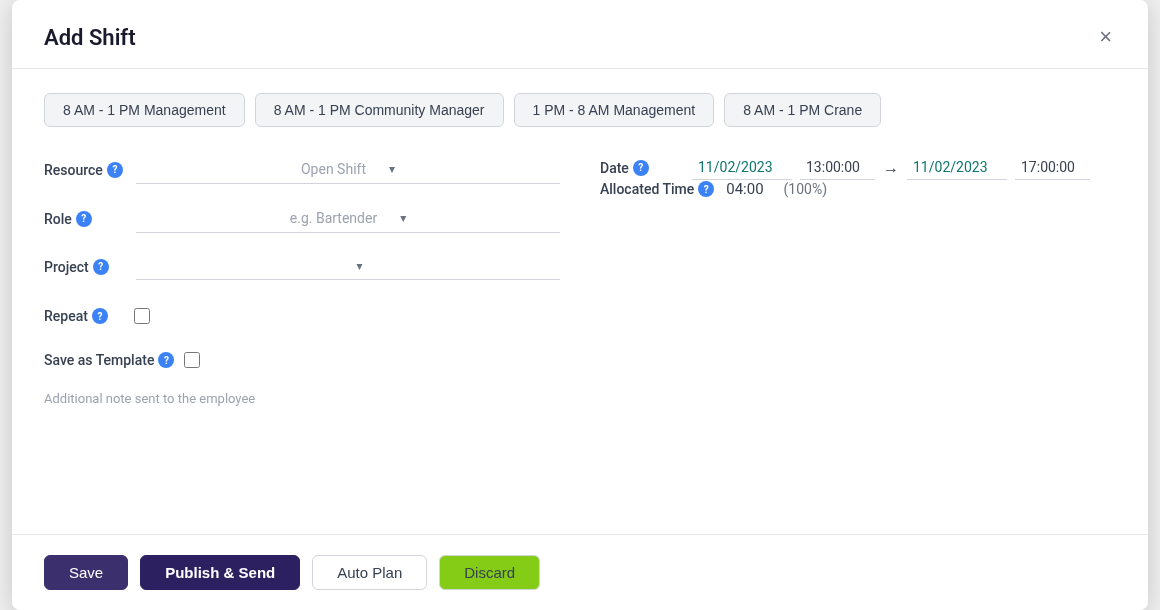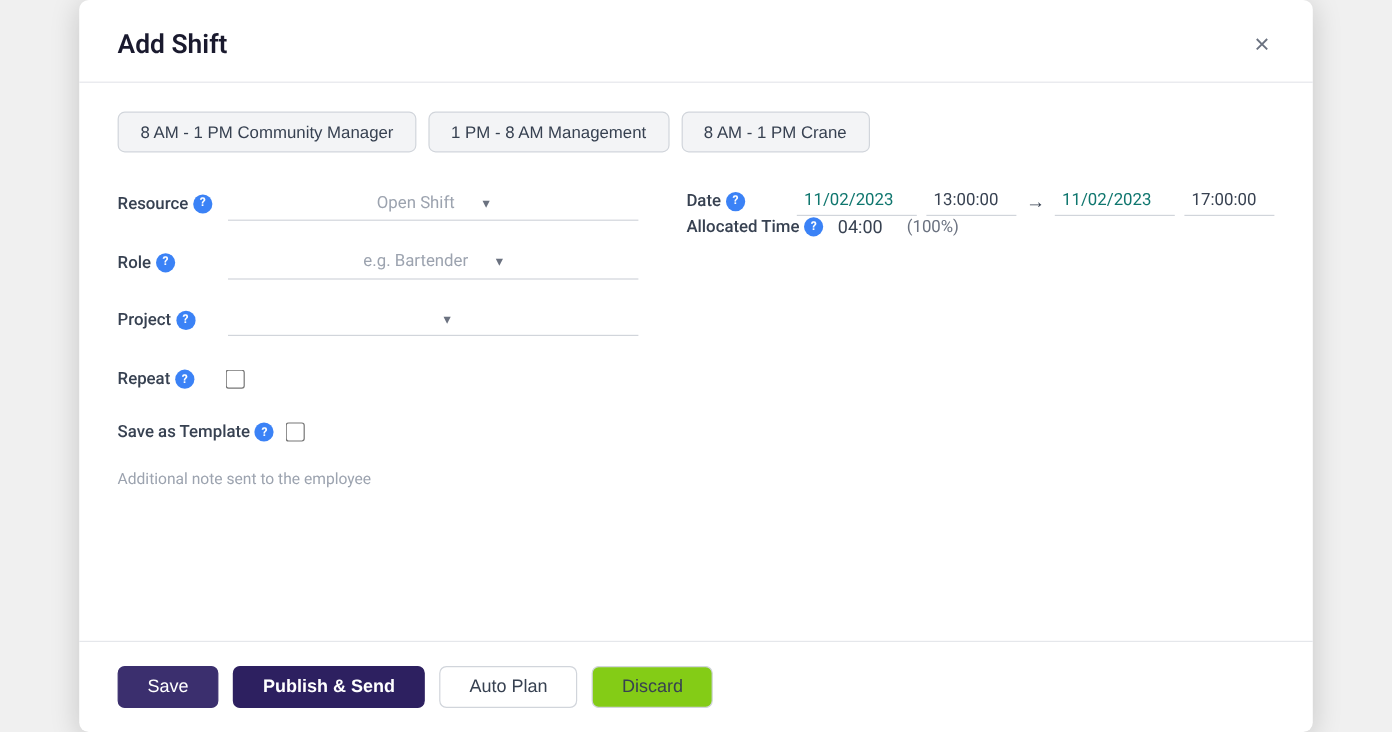--- a/index.html
+++ b/index.html
@@ -6,21 +6,21 @@
     body {
       font-family: -apple-system, BlinkMacSystemFont, 'Segoe UI', Roboto, sans-serif;
       background: #f0f0f0;
       display: flex;
       align-items: center;
       justify-content: center;
       min-height: 100vh;
     }
     .modal {
       background: #fff;
-      width: 1028px;
+      width: 1136px;
       min-height: 610px;
       border-radius: 8px;
       box-shadow: 0 4px 24px rgba(0,0,0,0.18);
       display: flex;
       flex-direction: column;
       position: relative;
     }
     .modal-header {
       display: flex;
       align-items: center;
@@ -228,20 +228,21 @@
   <div class="modal-header">
     <span class="modal-title">Add Shift</span>
     <button class="close-btn">
       <span>×</span>
     </button>
   </div>
 
   <div class="modal-body">
 
     <div class="preset-tabs">
+      <button class="preset-tab">8 AM - 1 PM Management</button>
       <button class="preset-tab">8 AM - 1 PM Community Manager</button>
       <button class="preset-tab">1 PM - 8 AM Management</button>
       <button class="preset-tab">8 AM - 1 PM Crane</button>
     </div>
 
     <div class="form-grid">
 
       <div class="form-left">
 
         <div class="form-row">

